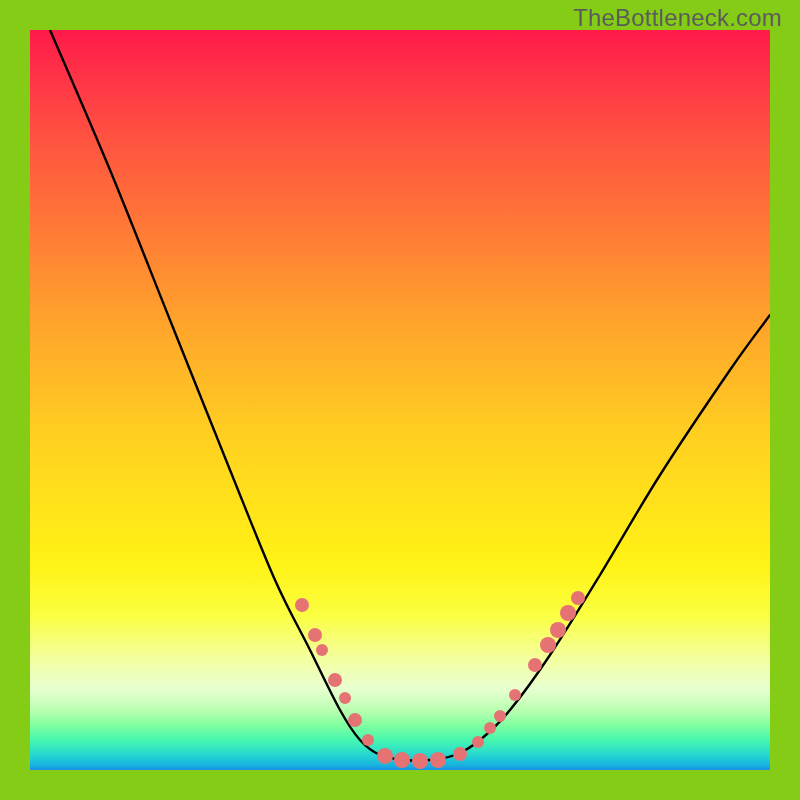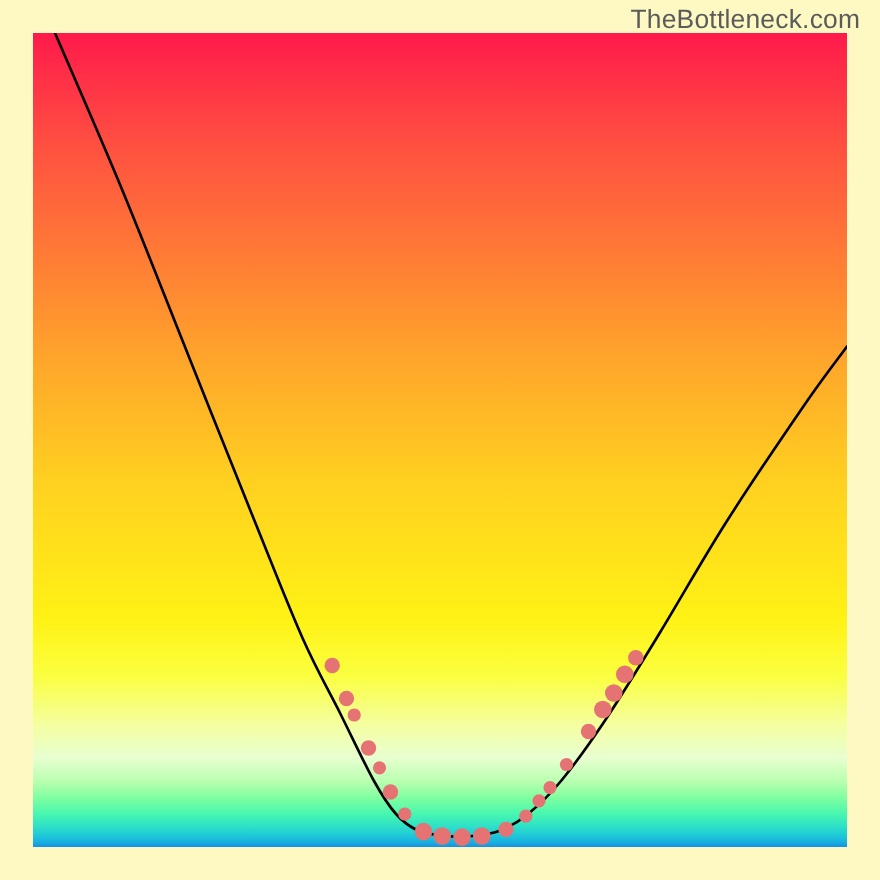--- a/index.html
+++ b/index.html
@@ -10,21 +10,21 @@
     background: #000;
     font-family: Arial, Helvetica, sans-serif;
     overflow: hidden;
   }
   .frame {
     position: absolute;
     left: 0;
     top: 0;
     width: 800px;
     height: 800px;
-    background: #fef9c3;
+    background: #84cc16;
   }
   .watermark {
     position: absolute;
     top: 4px;
     right: 18px;
     color: #5b5b5b;
     font-size: 24px;
     font-weight: 400;
     letter-spacing: 0.2px;
     user-select: none;

